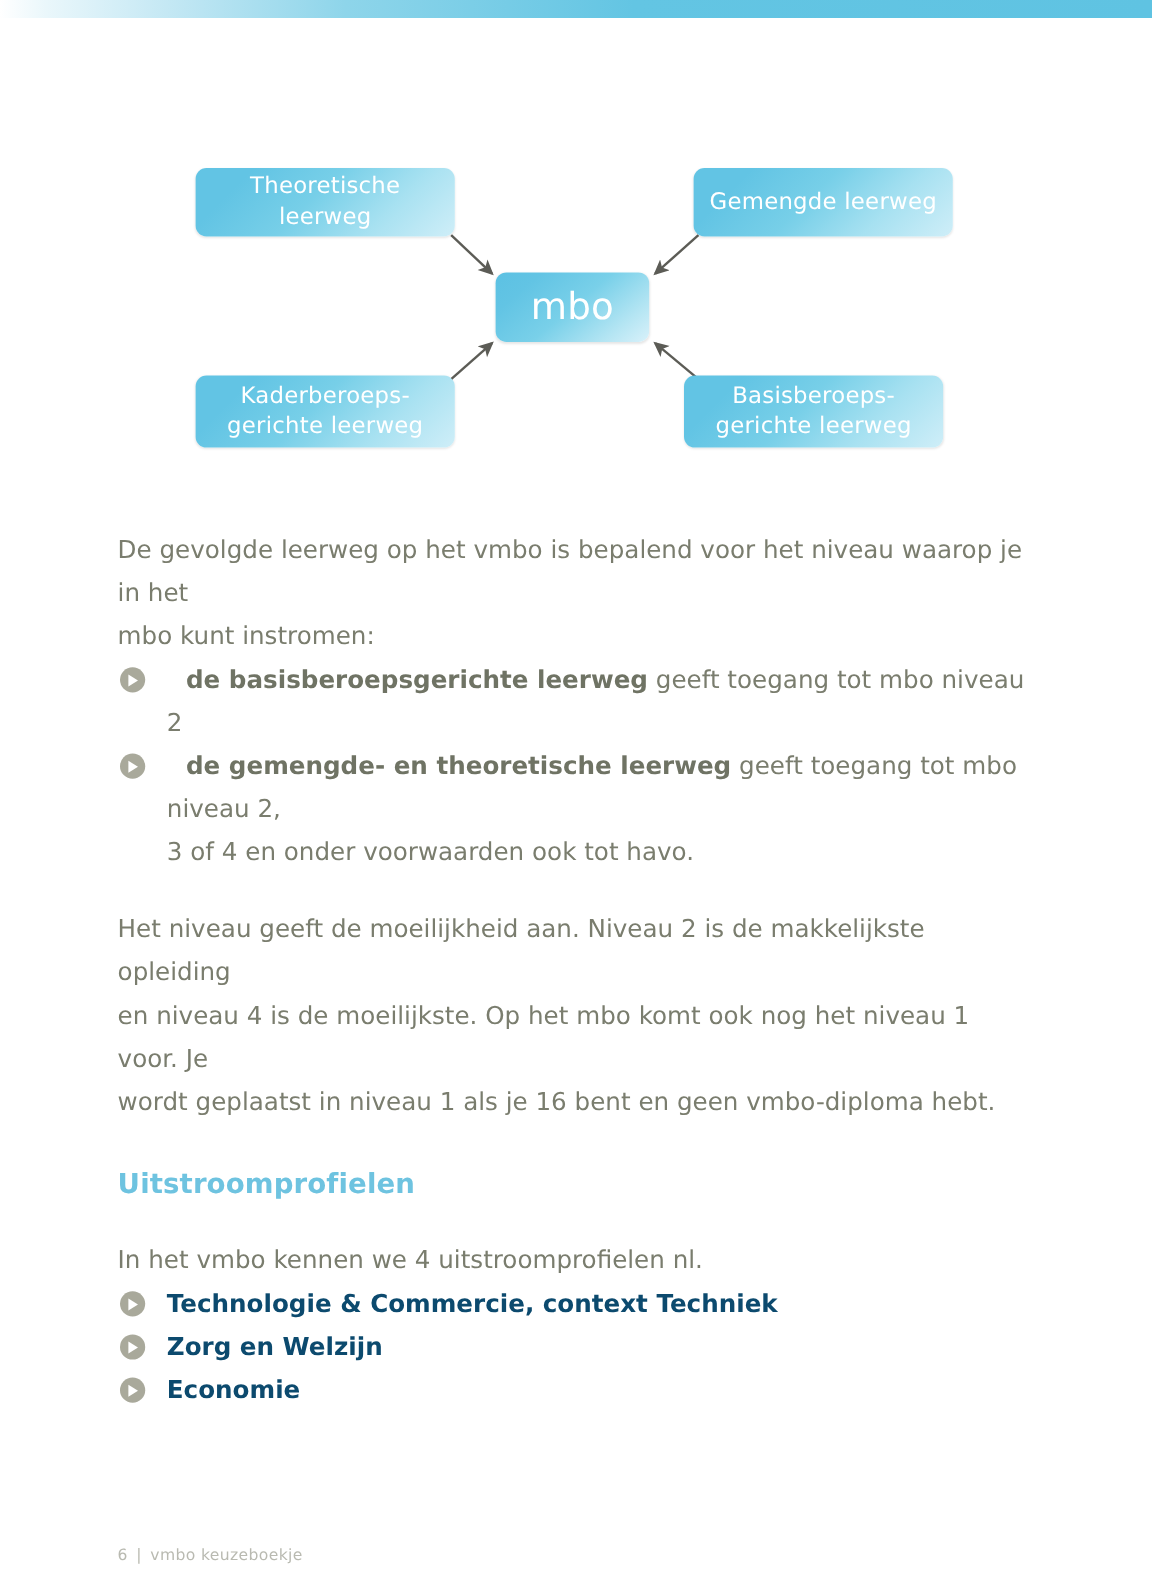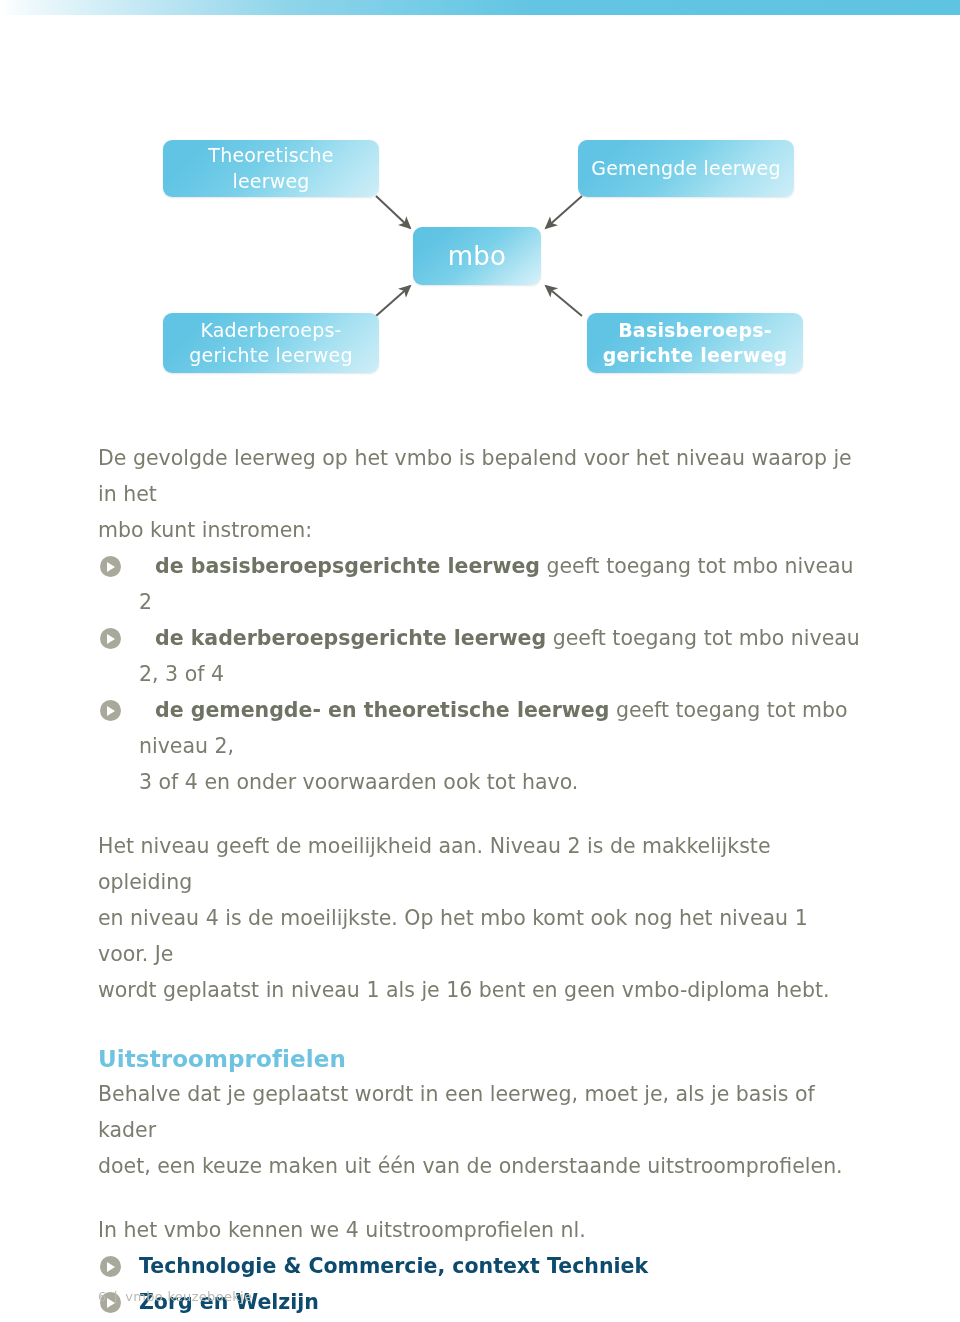--- a/index.html
+++ b/index.html
@@ -63,24 +63,24 @@
     letter-spacing: 0.2px;
     line-height: 1.32;
     box-sizing: border-box;
     padding: 6px 10px;
     background: linear-gradient(135deg, #62c4e4 0%, #62c4e4 18%, #77cfe8 45%, #a7e1f1 72%, #cfeef8 100%);
     box-shadow: 0 1px 2px rgba(0,0,0,0.10);
   }
   .node-theoretische { left: 163px;  top: 140px; width: 216px; height: 57px; }
   .node-gemengde     { left: 578px;  top: 140px; width: 216px; height: 57px; }
   .node-kader        { left: 163px;  top: 313px; width: 216px; height: 60px; }
-  .node-basis        { left: 587px;  top: 313px; width: 216px; height: 60px; font-weight: bold; }
+  .node-basis        { left: 570px;  top: 313px; width: 216px; height: 60px; }
   .node-mbo {
     left: 413px; top: 227px; width: 128px; height: 58px;
-    font-size: 26px;
+    font-size: 31px;
     background: linear-gradient(140deg, #5cc1e3 0%, #62c4e4 20%, #79d0e9 50%, #b4e5f3 80%, #d9f1fa 100%);
   }
   .diagram svg { position: absolute; left: 0; top: 0; width: 960px; height: 420px; }
 
   
   .body-text {
     position: absolute;
     left: 98px;
     top: 440px;
     width: 765px;
@@ -207,46 +207,38 @@
       <span>mbo kunt instromen:</span>
     </p>
 
     <ul class="bullets">
       <li>
         <span class="bullet-icon"></span>
         <span class="b">de basisberoepsgerichte leerweg</span><span> geeft toegang tot mbo niveau 2</span>
       </li>
       <li>
         <span class="bullet-icon"></span>
-        <span class="b">de kaderberoepsgerichte leerweg</span><span> geeft toegang tot mbo niveau 2, 3 of 4</span>
-      </li>
-      <li>
-        <span class="bullet-icon"></span>
         <span class="b">de gemengde- en theoretische leerweg</span><span> geeft toegang tot mbo niveau 2,</span>
       </li>
     </ul>
 
     <div class="cont">3 of 4 en onder voorwaarden ook tot havo.</div>
 
     <div class="spacer-md"></div>
 
     <p class="para">
       <span>Het niveau geeft de moeilijkheid aan. Niveau 2 is de makkelijkste opleiding</span><br>
       <span>en niveau 4 is de moeilijkste. Op het mbo komt ook nog het niveau 1 voor. Je</span><br>
       <span>wordt geplaatst in niveau 1 als je 16 bent en geen vmbo-diploma hebt.</span>
     </p>
 
     <div class="spacer-lg"></div>
 
     <h2 class="section-title">Uitstroomprofielen</h2>
 
-    <p class="para">
-      <span>Behalve dat je geplaatst wordt in een leerweg, moet je, als je basis of kader</span><br>
-      <span>doet, een keuze maken uit één van de onderstaande uitstroomprofielen.</span>
-    </p>
 
     <div class="spacer-md"></div>
 
     <p class="para">In het vmbo kennen we 4 uitstroomprofielen nl.</p>
 
     <ul class="bullets bold-list">
       <li>
         <span class="bullet-icon"></span>
         <span>Technologie &amp; Commercie, context Techniek</span>
       </li>

